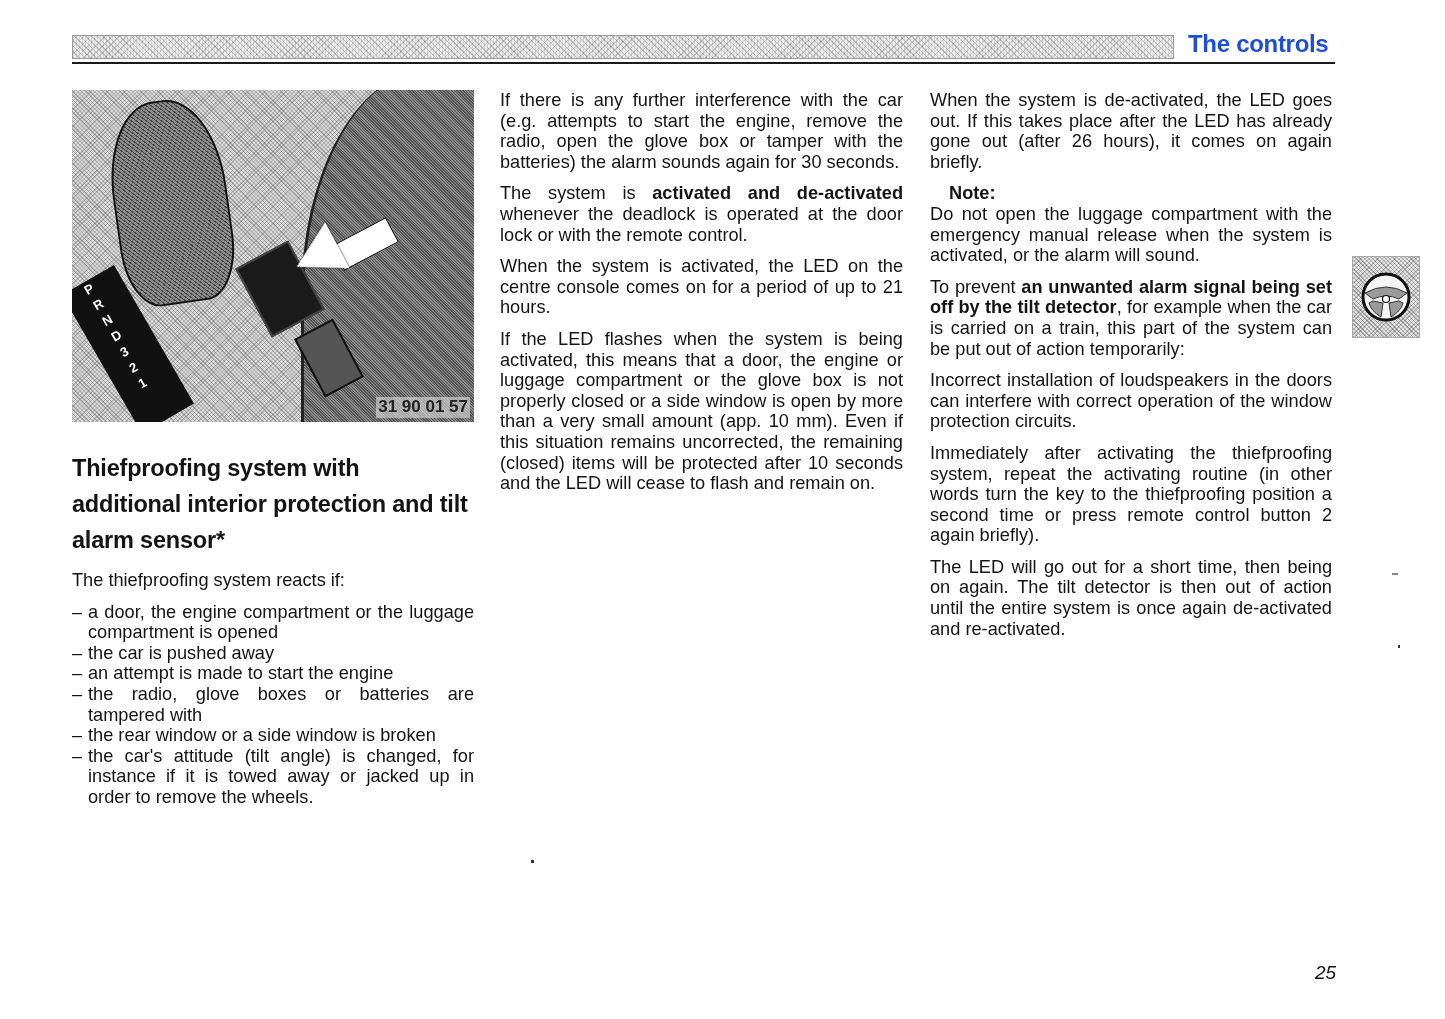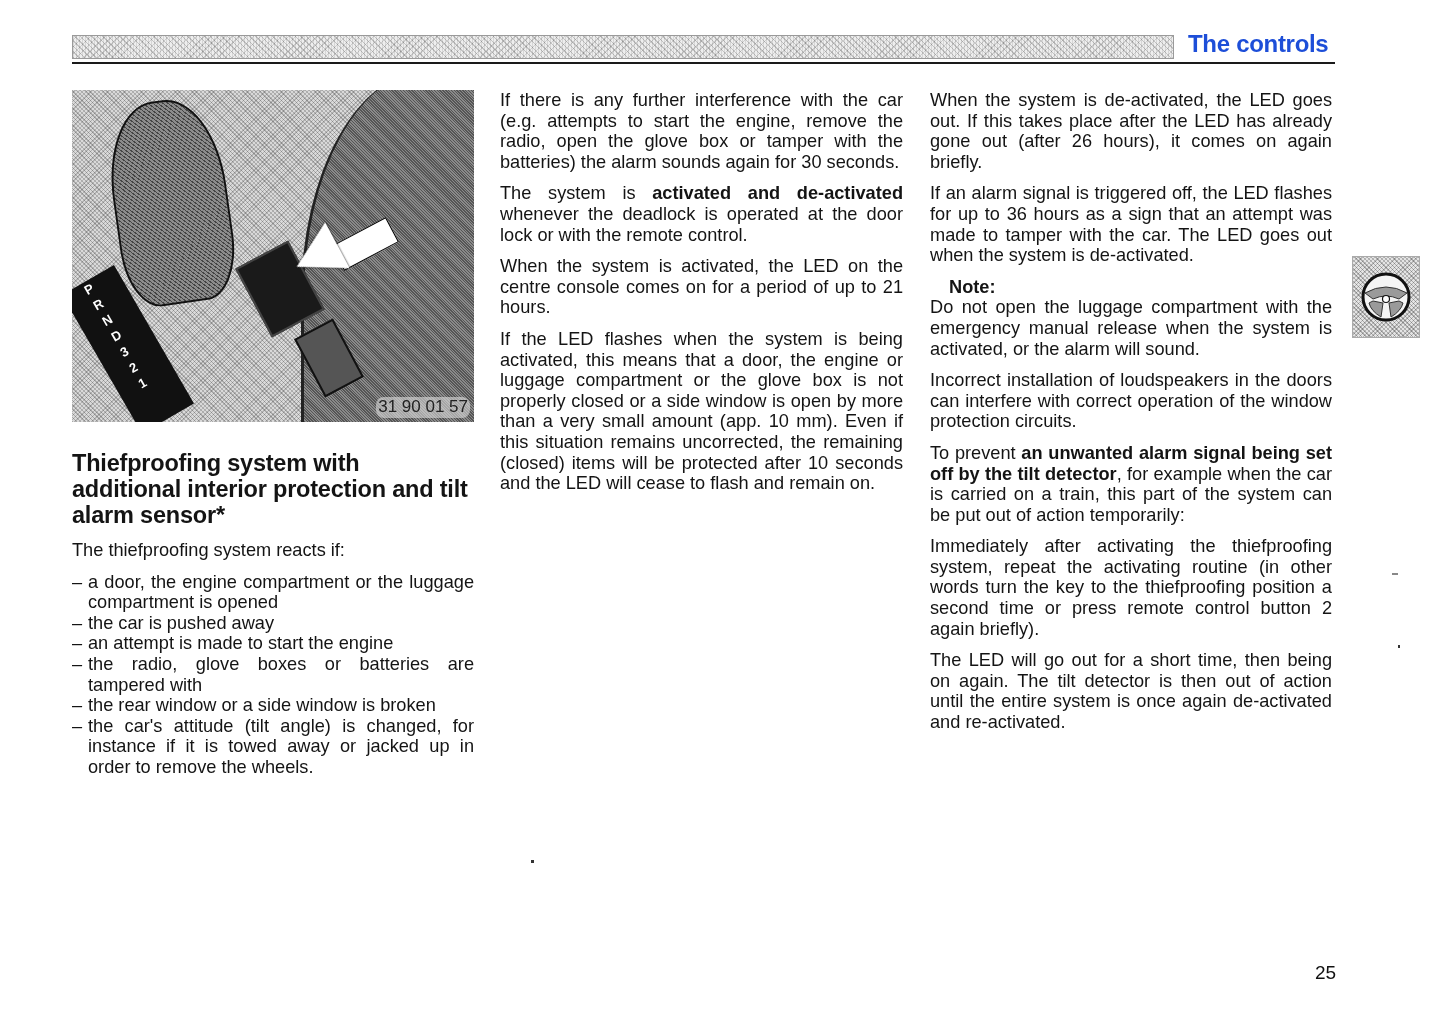--- a/index.html
+++ b/index.html
@@ -69,44 +69,44 @@
   }
   .fig-switch {
     position: absolute; left: 178px; top: 160px; width: 56px; height: 74px;
     background: #1a1a1a; border: 2px solid #444; transform: rotate(-28deg);
   }
   .fig-switch2 {
     position: absolute; left: 235px; top: 235px; width: 40px; height: 62px;
     background: #555; border: 2px solid #111; transform: rotate(-28deg);
   }
   .fig-code {
-    position: absolute; right: 4px; bottom: 4px; font-size: 17px; font-weight: normal;
-    color: #222; background: rgba(220,220,220,0.6); padding: 0 2px; border-radius: 8px;
+    position: absolute; right: 4px; bottom: 4px; font-size: 17px; font-weight: bold;
+    color: #222; background: rgba(220,220,220,0.6); padding: 0 2px;
   }
 
   .c1-heading {
-    font-weight: bold; font-size: 23.5px; line-height: 26px; margin: 28px 0 12px 0;
+    font-weight: bold; font-size: 23.5px; line-height: 36px; margin: 28px 0 12px 0;
     letter-spacing: -0.2px;
   }
   .c1-intro { margin: 0; }
   .c1-list { list-style: none; margin: 0; padding: 0; }
   .c1-list li { position: relative; padding-left: 16px; text-align: justify; }
   .c1-list li .dash { position: absolute; left: 0; top: 0; }
 
   .side-tab {
     position: absolute; left: 1352px; top: 256px; width: 66px; height: 80px;
     border: 1px solid #aaa;
     background:
       repeating-linear-gradient(45deg, rgba(0,0,0,0.25) 0 1px, transparent 1px 3px),
       repeating-linear-gradient(-45deg, rgba(0,0,0,0.2) 0 1px, transparent 1px 3px),
       #e4e4e4;
   }
   .side-tab svg { position: absolute; left: 6px; top: 10px; }
   .page-number {
-    position: absolute; left: 1315px; top: 962px; font-size: 19px; color: #111;
+    position: absolute; left: 1315px; top: 962px; font-size: 19px; color: #111; font-style: italic;
   }
   .speck { position: absolute; background: #333; }
 </style>
 </head>
 <body>
 
 <div class="header-band"></div>
 <div class="section-title">The controls</div>
 <div class="header-rule"></div>
 
@@ -144,25 +144,24 @@
 
 <div class="col col2">
   <p>If there is any further interference with the car (e.g. attempts to start the engine, remove the radio, open the glove box or tamper with the batteries) the alarm sounds again for 30 seconds.</p>
   <p><span>The system is </span><b>activated and de-activated</b><span> whenever the deadlock is operated at the door lock or with the remote control.</span></p>
   <p>When the system is activated, the LED on the centre console comes on for a period of up to 21 hours.</p>
   <p>If the LED flashes when the system is being activated, this means that a door, the engine or luggage compartment or the glove box is not properly closed or a side window is open by more than a very small amount (app. 10 mm). Even if this situation remains uncorrected, the remaining (closed) items will be protected after 10 seconds and the LED will cease to flash and remain on.</p>
 </div>
 
 <div class="col col3">
   <p>When the system is de-activated, the LED goes out. If this takes place after the LED has already gone out (after 26 hours), it comes on again briefly.</p>
-  <p>If an alarm signal is triggered off, the LED flashes for up to 36 hours as a sign that an attempt was made to tamper with the car. The LED goes out when the system is de-activated.</p>
   <div style="font-weight:bold;margin-left:19px;">Note:</div>
   <p>Do not open the luggage compartment with the emergency manual release when the system is activated, or the alarm will sound.</p>
+  <p><span>To prevent </span><b>an unwanted alarm signal being set off by the tilt detector</b><span>, for example when the car is carried on a train, this part of the system can be put out of action temporarily:</span></p>
   <p>Incorrect installation of loudspeakers in the doors can interfere with correct operation of the window protection circuits.</p>
-  <p><span>To prevent </span><b>an unwanted alarm signal being set off by the tilt detector</b><span>, for example when the car is carried on a train, this part of the system can be put out of action temporarily:</span></p>
   <p>Immediately after activating the thiefproofing system, repeat the activating routine (in other words turn the key to the thiefproofing position a second time or press remote control button 2 again briefly).</p>
   <p>The LED will go out for a short time, then being on again. The tilt detector is then out of action until the entire system is once again de-activated and re-activated.</p>
 </div>
 
 <div class="side-tab">
   <svg width="54" height="60" viewBox="0 0 54 60">
     <circle cx="27" cy="30" r="23" fill="#f4f4f4" stroke="#111" stroke-width="3"></circle>
     <path d="M6 26 Q27 14 48 26 L40 32 Q27 26 14 32 Z" fill="#9a9a9a" stroke="#333" stroke-width="1"></path>
     <path d="M14 34 L24 36 L22 50 Q12 44 10 36 Z" fill="#9a9a9a" stroke="#333" stroke-width="1"></path>
     <path d="M40 34 L30 36 L32 50 Q42 44 44 36 Z" fill="#9a9a9a" stroke="#333" stroke-width="1"></path>

